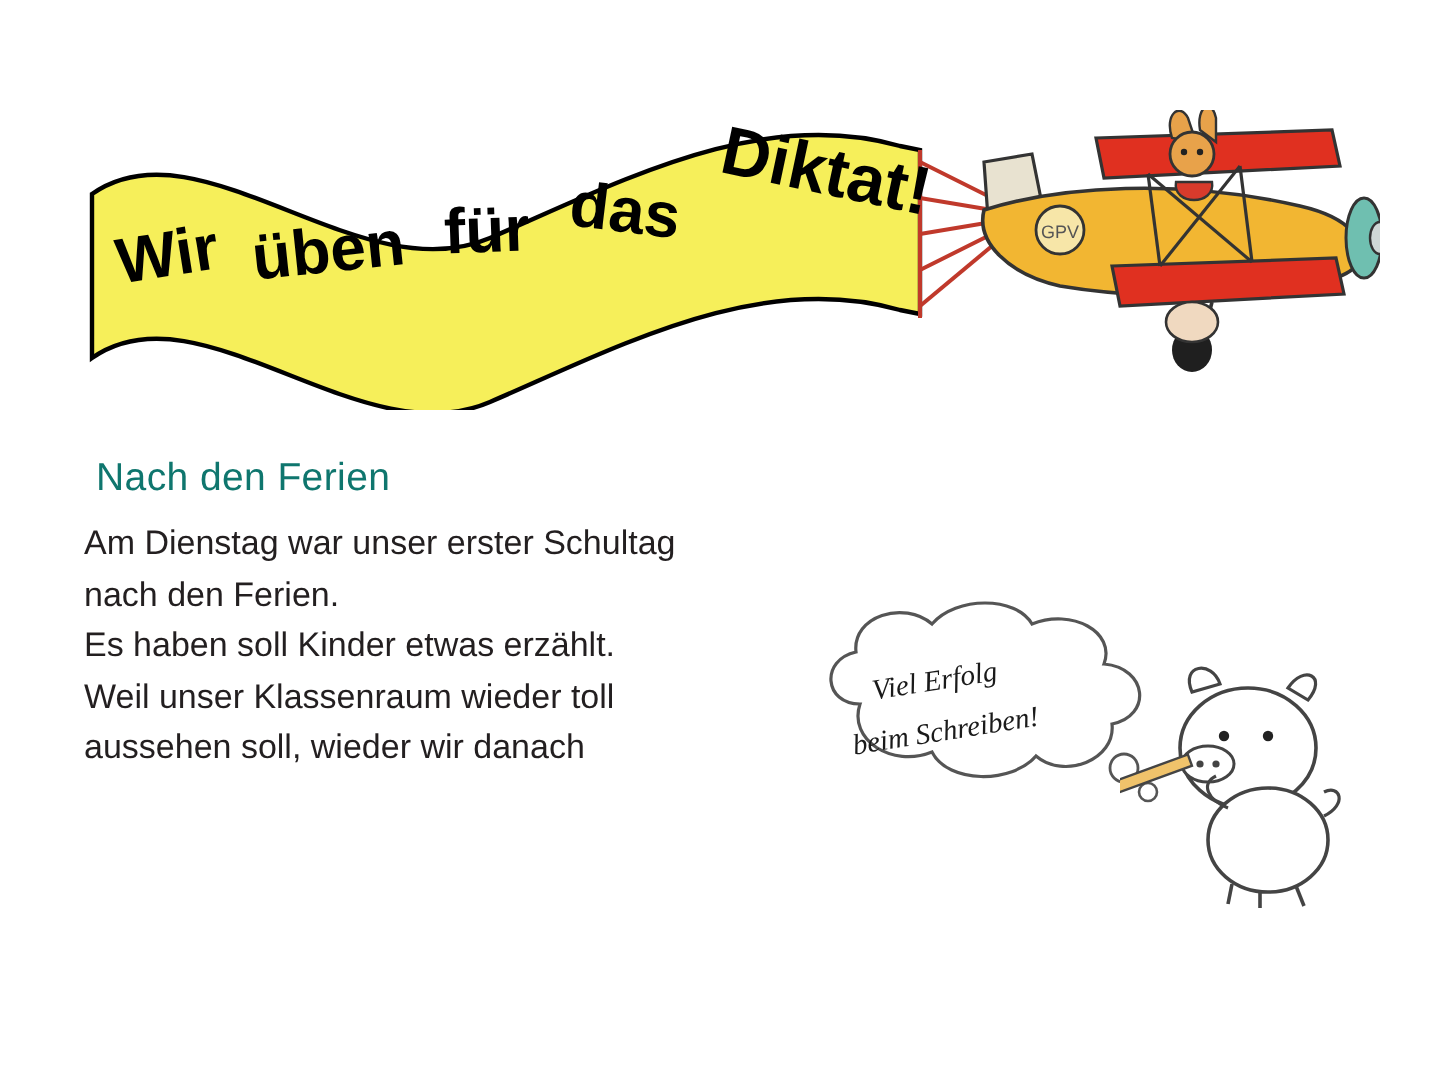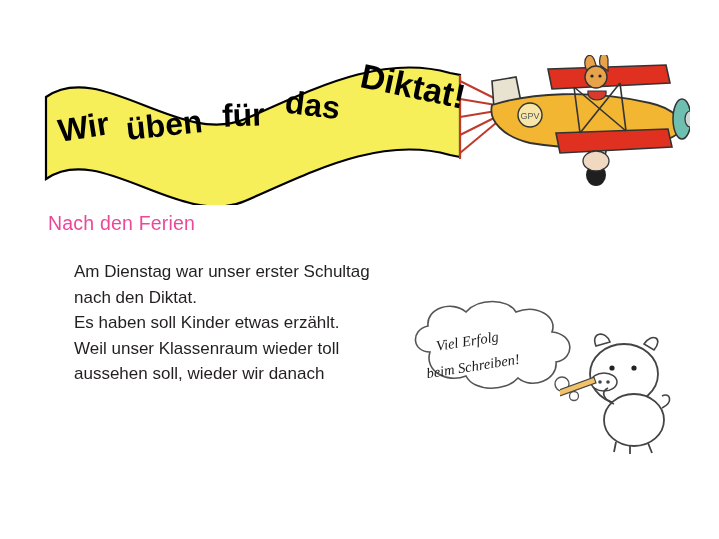--- a/index.html
+++ b/index.html
@@ -45,36 +45,35 @@
     font-family: "Liberation Sans", sans-serif;
     font-weight: bold;
     color: #000000;
     white-space: nowrap;
   }
 
   
   .headline {
     position: absolute;
     left: 48px;
-    top: 212px;
+    top: 228px;
     font-size: 19.5px;
-    color: #ec4899;
+    color: #0f766e;
     letter-spacing: .2px;
   }
 
   
   .bodytext {
     position: absolute;
     left: 42px;
     top: 259px;
     width: 400px;
     font-size: 17px;
     line-height: 25.5px;
     color: #231f20;
-    margin-left: 32px;
   }
   .bodytext div { white-space: nowrap; }
 
   
   .bubble-art {
     position: absolute;
     left: 400px;
     top: 300px;
     width: 210px;
     height: 120px;
@@ -181,21 +180,21 @@
       <span class="banner-word" style="left: 192px; top: 42px; font-size: 32px; transform: rotate(-2deg);">für</span>
       <span class="banner-word" style="left: 255px; top: 32px; font-size: 32px; transform: rotate(7deg);">das</span>
       <span class="banner-word" style="left: 330px; top: 12px; font-size: 34px; transform: rotate(12deg);">Diktat!</span>
     </div>
   </div>
 
   <div class="headline">Nach den Ferien</div>
 
   <div class="bodytext">
     <div>Am Dienstag war unser erster Schultag</div>
-    <div>nach den Diktat.</div>
+    <div>nach den Ferien.</div>
     <div>Es haben soll Kinder etwas erzählt.</div>
     <div>Weil unser Klassenraum wieder toll</div>
     <div>aussehen soll, wieder wir danach</div>
   </div>
 
   <div class="bubble-art">
     <svg width="210" height="120" viewBox="0 0 210 120" xmlns="http://www.w3.org/2000/svg">
       <path d="M30,52 C12,52 10,30 28,26 C26,8 52,0 66,12 C78,-2 108,-2 116,12
                C136,4 158,16 152,32 C174,34 176,58 156,62 C158,80 132,90 118,78
                C106,92 74,92 66,76 C46,84 24,70 30,52 Z" fill="#ffffff" stroke="#555555" stroke-width="1.6"></path>

